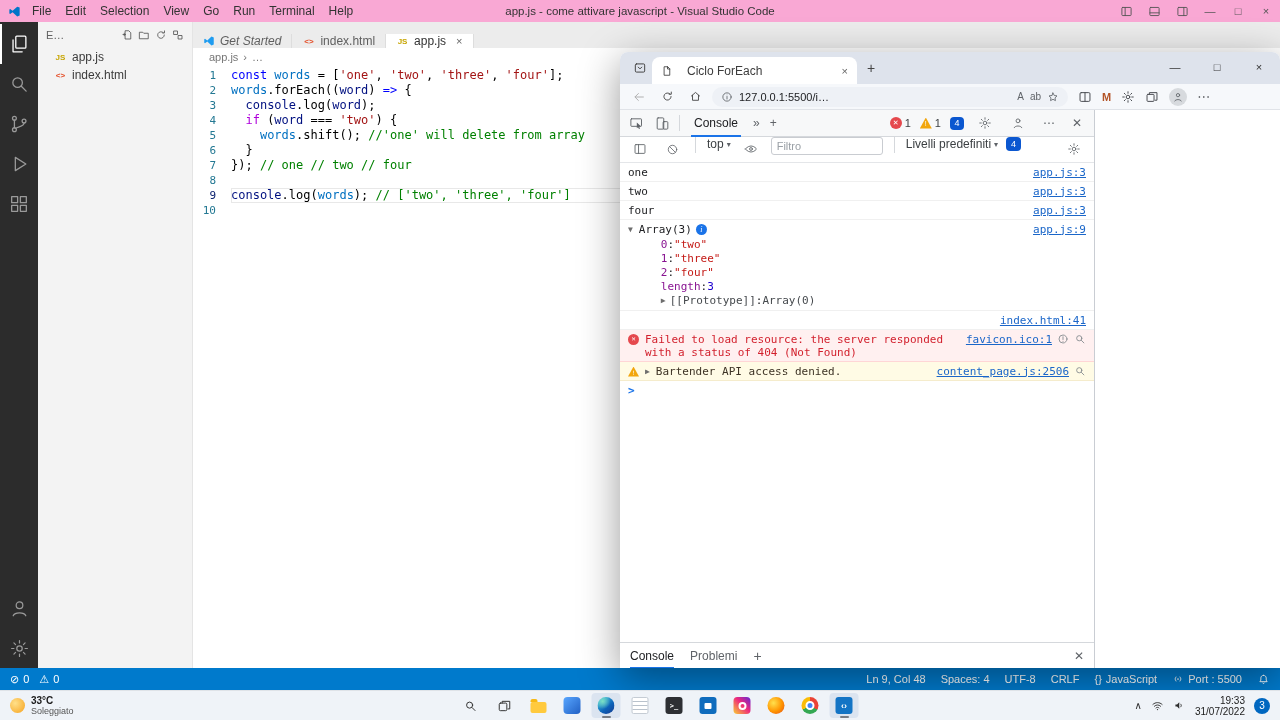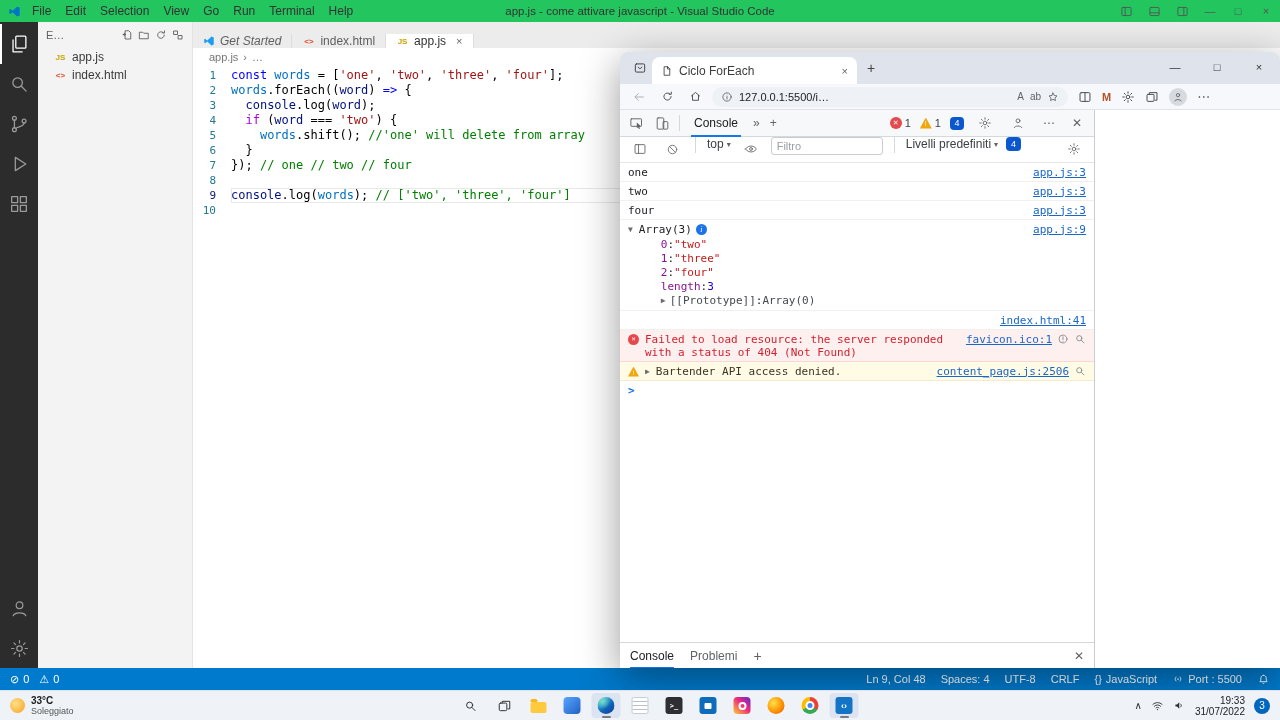--- a/index.html
+++ b/index.html
@@ -4,21 +4,21 @@
 <style>
   * { box-sizing: border-box; margin: 0; padding: 0; }
   html,body { width:1280px; height:720px; overflow:hidden; }
   body { font-family:"Liberation Sans", sans-serif; background:#9aa3ad; position:relative; font-size:12px; }
   button { font:inherit; background:none; border:0; padding:0; color:inherit; cursor:default; }
   .ico { display:inline-flex; align-items:center; justify-content:center; }
   .ico svg { display:block; }
 
   
   .vscode { position:absolute; left:0; top:0; width:1280px; height:690px; background:#fff; display:flex; flex-direction:column; }
-  .titlebar { height:22px; background:#22c55e; display:flex; align-items:center; color:#333; position:relative; flex:none; }
+  .titlebar { height:22px; background:#f9a8d4; display:flex; align-items:center; color:#333; position:relative; flex:none; }
   .vsc-logo { margin:0 4px 0 8px; display:inline-flex; }
   .menubar { display:flex; align-items:center; height:100%; }
   .menu-item { padding:0 7px; font-size:12px; color:#333; }
   .wintitle { position:absolute; left:50%; transform:translateX(-50%); font-size:11.5px; color:#333; white-space:nowrap; }
   .titlebar-right { margin-left:auto; display:flex; align-items:center; height:100%; }
   .tb-ic { width:28px; height:100%; display:flex; align-items:center; justify-content:center; color:#555; font-size:11px; }
 
   .vs-main { flex:1; display:flex; min-height:0; }
   .activitybar { width:38px; background:#2c2c2c; display:flex; flex-direction:column; align-items:stretch; padding-top:2px; flex:none; }
   .act-item { height:40px; display:flex; align-items:center; justify-content:center; color:#9a9a9a; border-left:2px solid transparent; border-right:2px solid transparent; }
@@ -49,21 +49,21 @@
 
   .statusbar { height:22px; background:#007acc; color:#fff; display:flex; align-items:center; font-size:11px; padding:0 10px; flex:none; }
   .sb-left { display:flex; gap:10px; align-items:center; }
   .sb-right { margin-left:auto; display:flex; gap:15px; align-items:center; }
   .sb-item { display:flex; gap:4px; align-items:center; white-space:nowrap; }
 
   
   .edge { position:absolute; left:620px; top:52px; width:660px; height:616px; background:#fff; border-radius:8px 8px 0 0; box-shadow:0 10px 40px rgba(0,0,0,.4); display:flex; flex-direction:column; overflow:hidden; z-index:5; }
   .e-tabbar { height:32px; background:#dee3ec; display:flex; align-items:center; padding-left:8px; position:relative; flex:none; }
   .e-tabactions { width:24px; color:#444; }
-  .e-tab { align-self:flex-end; height:27px; width:205px; display:flex; align-items:center; gap:6px; background:#fff; border-radius:8px 8px 0 0; padding:0 9px; font-size:12px; color:#3c3c3c; }
+  .e-tab { align-self:flex-end; height:27px; width:205px; display:flex; align-items:center; gap:14px; background:#fff; border-radius:8px 8px 0 0; padding:0 9px; font-size:12px; color:#3c3c3c; }
   .e-tab .tab-label { flex:1; overflow:hidden; white-space:nowrap; }
   .e-newtab { width:28px; text-align:center; font-size:14px; color:#444; }
   .e-wincontrols { position:absolute; right:0; top:0; height:30px; display:flex; }
   .e-wc { width:42px; display:flex; align-items:center; justify-content:center; font-size:11px; color:#333; }
   .e-navbar { height:26px; background:#f6f8fb; border-bottom:1px solid #e0e3e8; display:flex; align-items:center; gap:6px; padding:0 8px; flex:none; }
   .nav-ic { width:22px; color:#474747; display:flex; justify-content:center; }
   .nav-ic.disabled { color:#b0b0b0; }
   .urlpill { width:356px; height:20px; background:#eef1f6; border-radius:11px; display:flex; align-items:center; gap:6px; padding:0 9px; font-size:11px; color:#202124; }
   .urlpill .url-text { flex:1; white-space:nowrap; overflow:hidden; }
   .pill-ic { color:#5f6368; display:flex; font-size:10px; align-items:center; }

